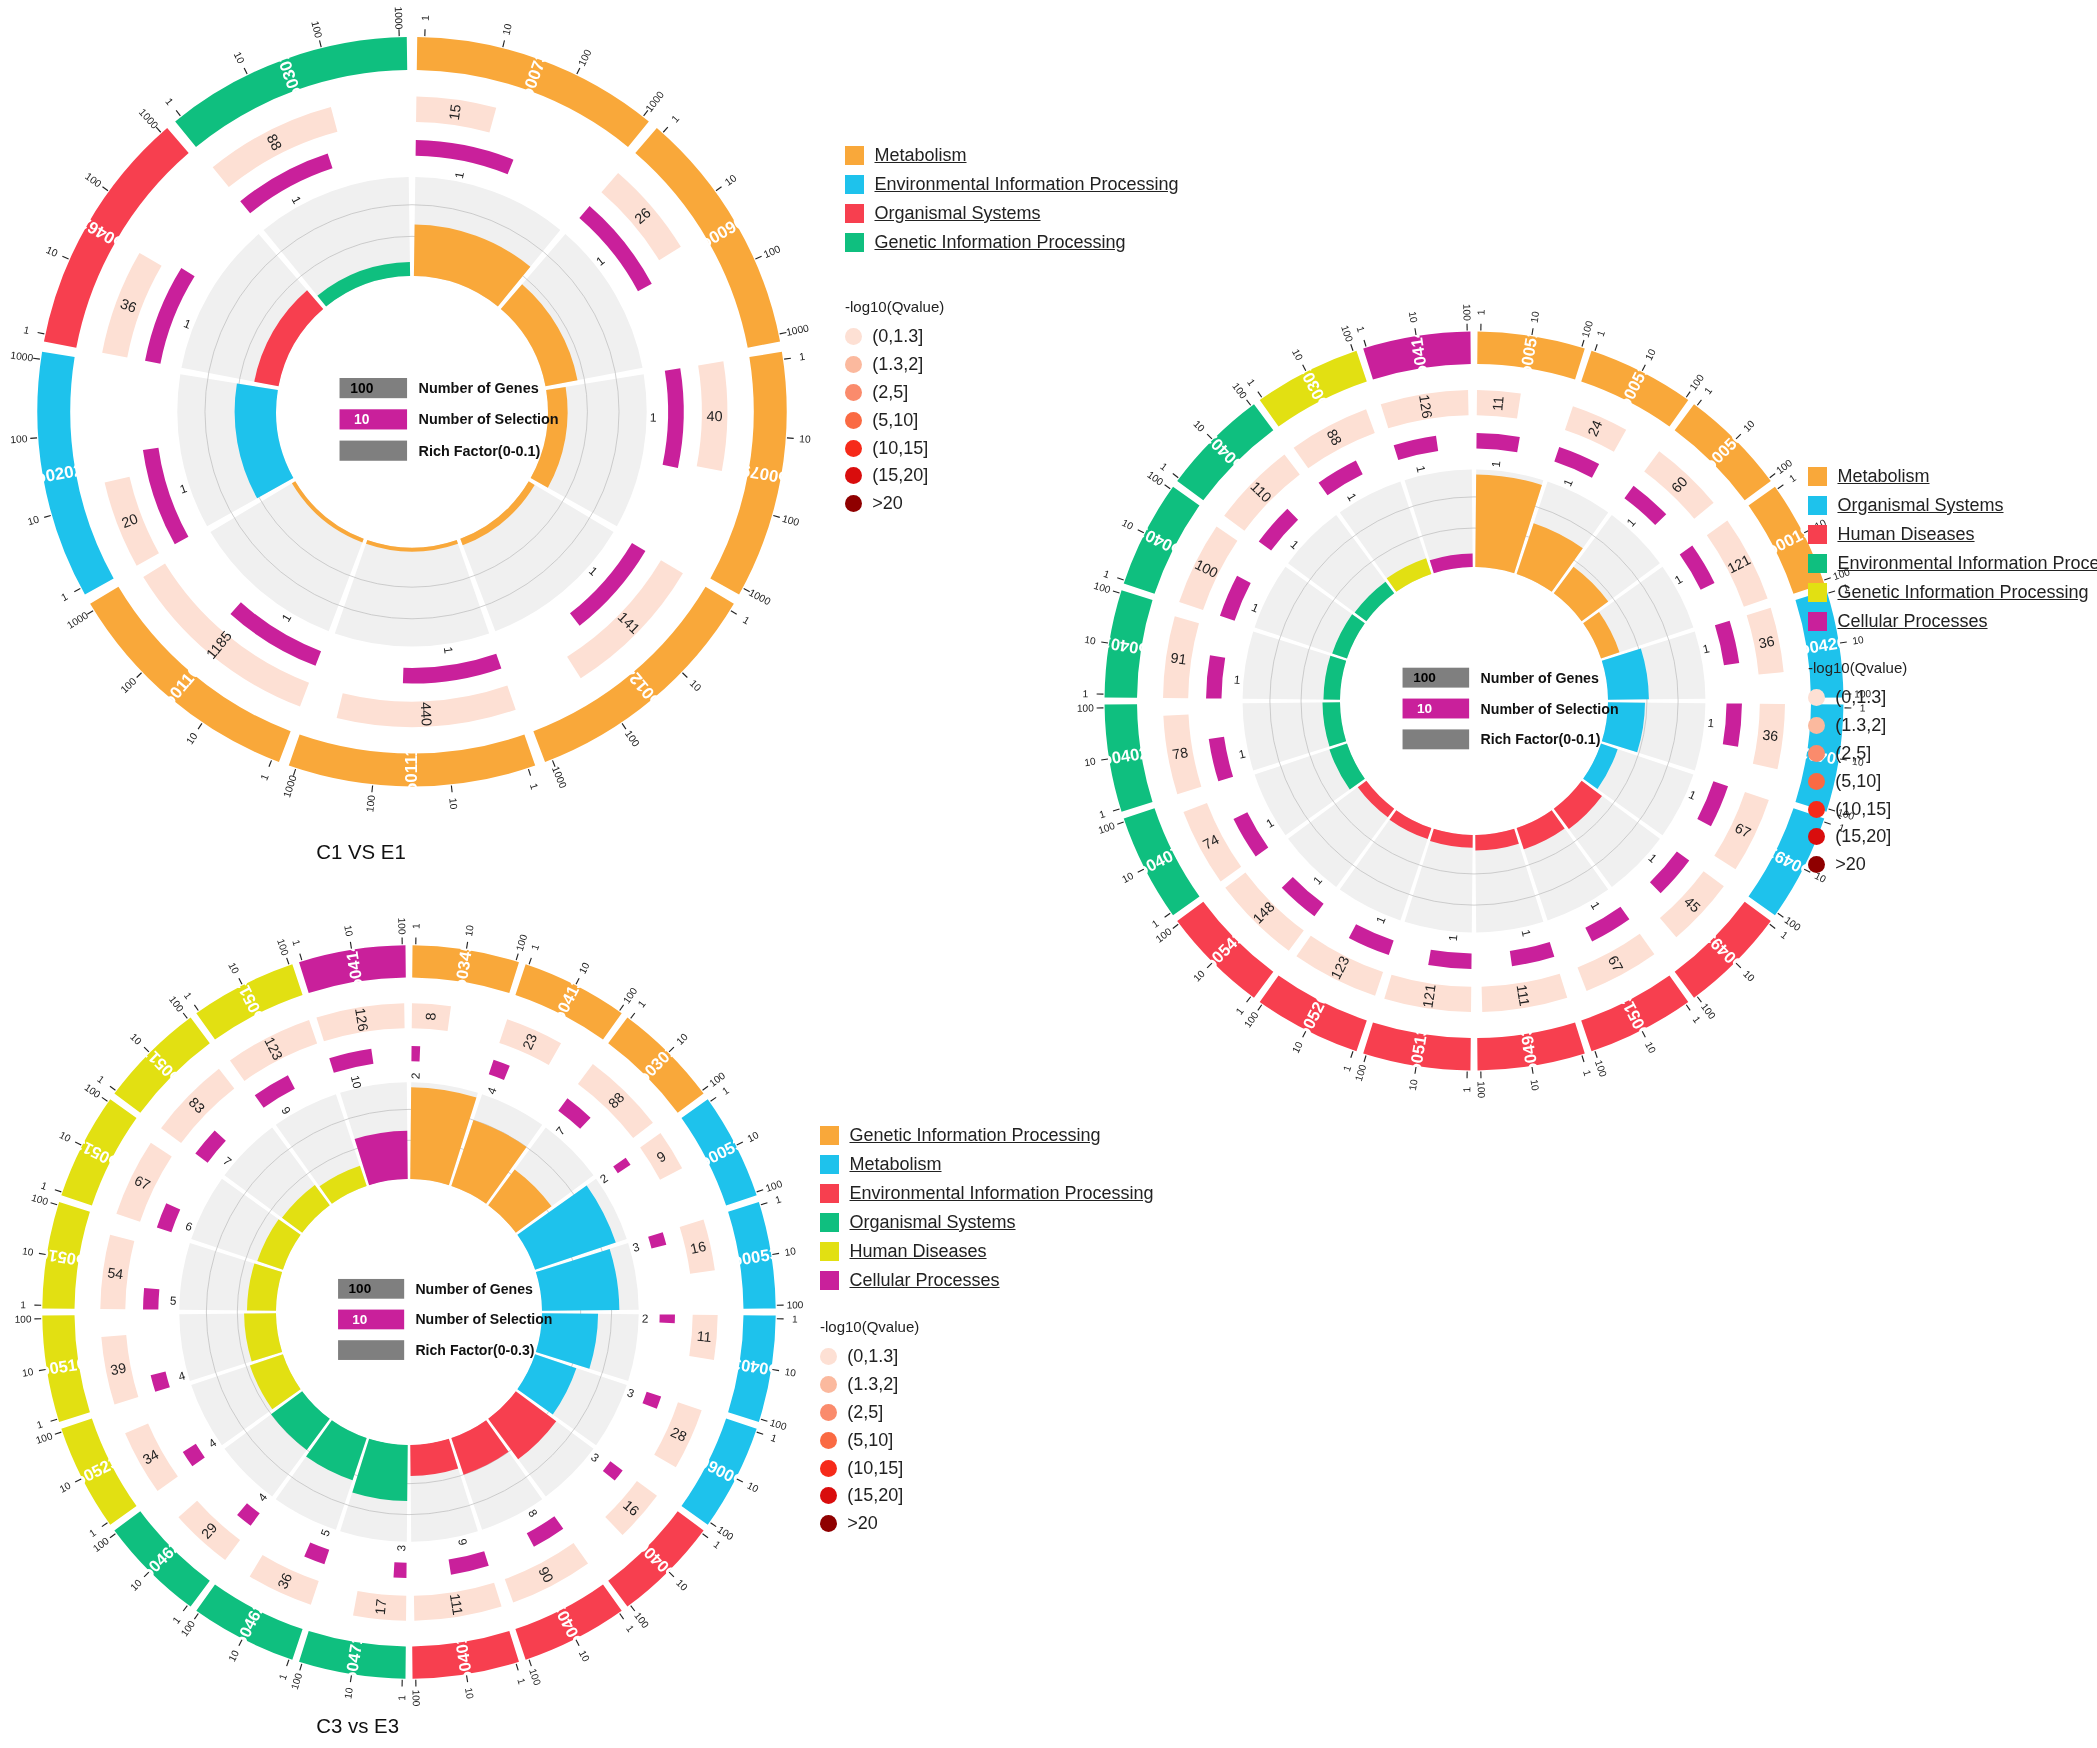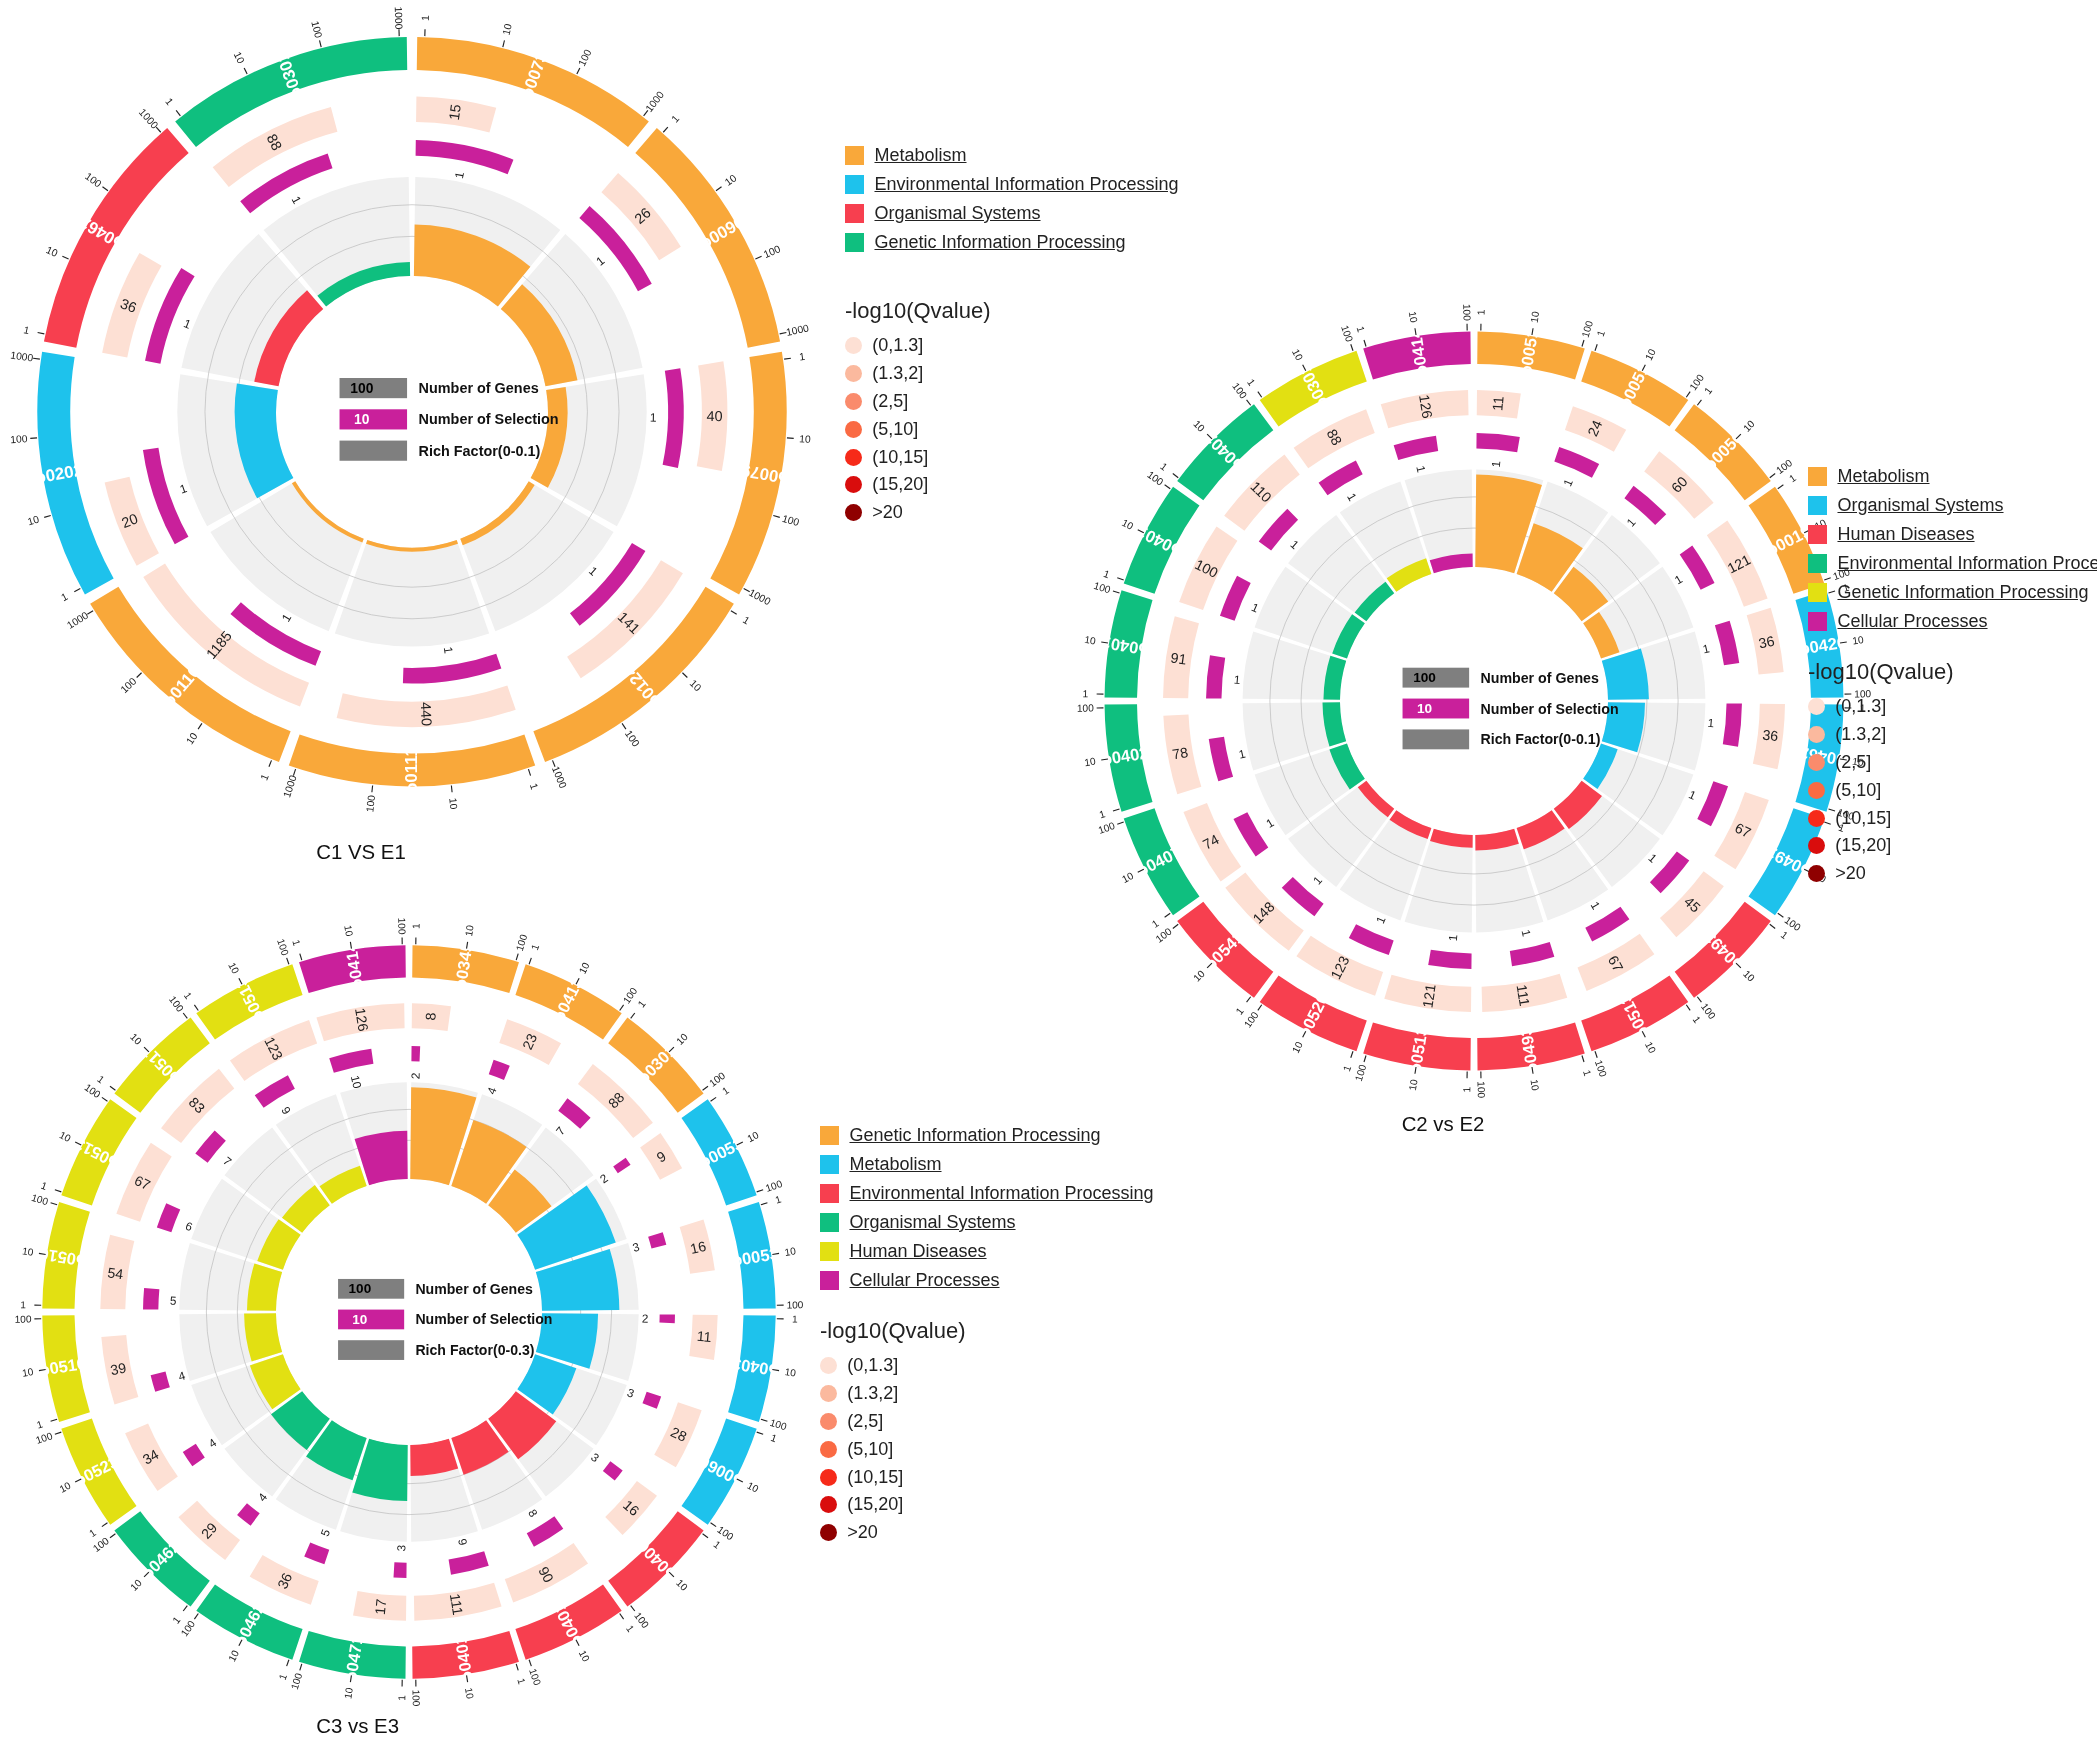--- a/index.html
+++ b/index.html
@@ -1,21 +1,21 @@
 <!DOCTYPE html>
 <html style="font-size:9px"><head>
 <meta charset="utf-8">
 <style>
   html,body{margin:0;padding:0;background:#ffffff;}
   body{width:2097px;height:1748px;position:relative;font-family:"Liberation Sans",sans-serif;overflow:hidden;}
   .panel{position:absolute;}
   .legend-row{display:flex;align-items:center;margin-bottom:8px;}
   .legend-swatch{width:19.3px;height:19.3px;margin-right:10.2px;flex:none;}
   .legend-label{font-size:18px;color:#222;white-space:nowrap;text-decoration:underline;}
-  .q-title{font-size:22px;color:#222;margin-bottom:11.4px;}
+  .q-title{font-size:15px;color:#222;margin-bottom:11.4px;}
   .q-row{display:flex;align-items:center;margin-bottom:6.8px;}
   .q-dot{width:17px;height:17px;border-radius:50%;margin-right:10.2px;flex:none;}
   .q-label{font-size:18px;color:#222;}
   .plot-title{position:absolute;font-size:20.4px;color:#111;text-align:center;width:100%;}
   svg{display:block;overflow:visible;}
   text{font-family:"Liberation Sans",sans-serif;}
 </style>
 </head>
 <body>
 
@@ -518,21 +518,20 @@
       <circle cx="715" cy="715" r="234.95000000000002" fill="#ffffff"></circle>
       <rect x="589.16" y="656.37" width="117.26" height="35.035000000000004" fill="#7f7f7f"></rect>
       <text x="627.8557999999999" y="673.8875" text-anchor="middle" dominant-baseline="central" fill="#000" font-size="24.023999999999997" font-weight="bold">100</text>
       <text x="726.4399999999999" y="673.8875" dominant-baseline="central" fill="#111" font-size="25.025000000000002" font-weight="bold">Number of Genes</text>
       <rect x="589.16" y="710.71" width="117.26" height="35.035000000000004" fill="#c9209b"></rect>
       <text x="627.8557999999999" y="728.2275000000001" text-anchor="middle" dominant-baseline="central" fill="#fff" font-size="24.023999999999997" font-weight="bold">10</text>
       <text x="726.4399999999999" y="728.2275000000001" dominant-baseline="central" fill="#111" font-size="25.025000000000002" font-weight="bold">Number of Selection</text>
       <rect x="589.16" y="765.05" width="117.26" height="35.035000000000004" fill="#7f7f7f"></rect>
       <text x="726.4399999999999" y="782.5675" dominant-baseline="central" fill="#111" font-size="25.025000000000002" font-weight="bold">Rich Factor(0-0.1)</text>
     </svg>
-  <div class="plot-title" style="top:818px;left:-31px;">C2 vs  E2</div>
 </div>
 
 <div class="panel" style="left:1808px;top:466px;">
   <div class="legend-row">
       <span class="legend-swatch" style="background:#f9a83a"></span>
       <span class="legend-label">Metabolism</span>
     </div>
   <div class="legend-row">
       <span class="legend-swatch" style="background:#1ec2ec"></span>
       <span class="legend-label">Organismal Systems</span>

